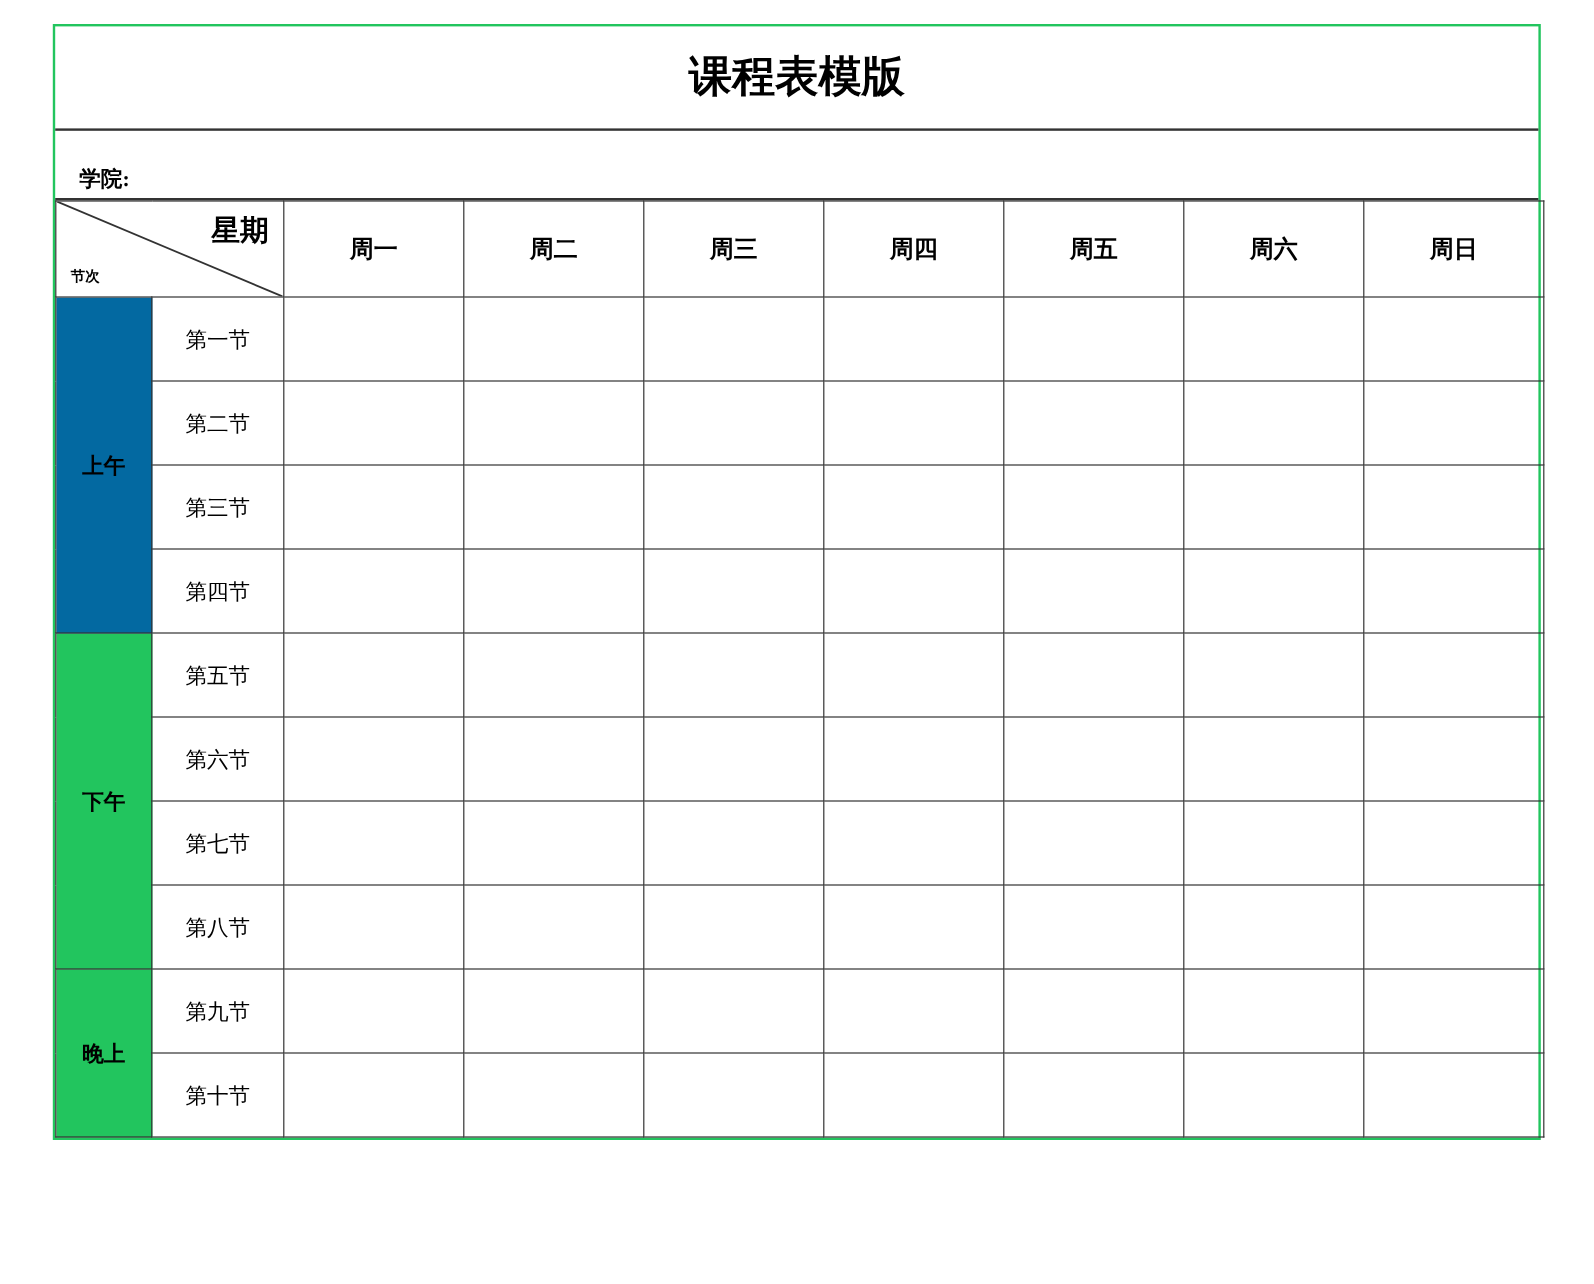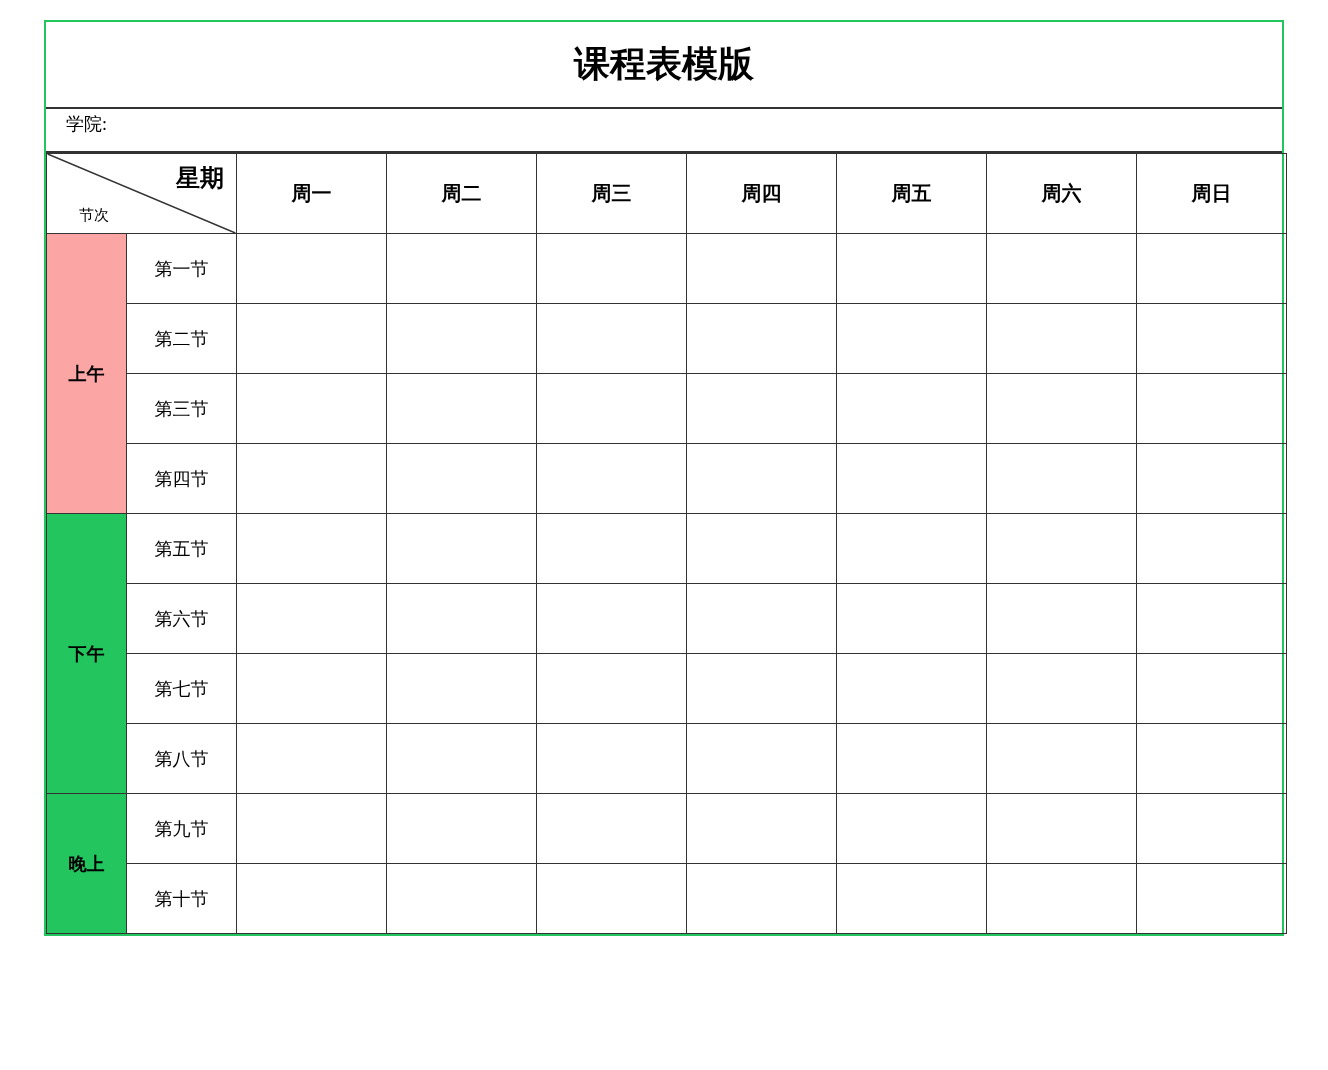--- a/index.html
+++ b/index.html
@@ -24,23 +24,23 @@
 
     .schedule-title {
       text-align: center;
       font-size: 36px;
       font-weight: bold;
       padding: 18px 0;
       border-bottom: 2px solid #333;
     }
 
     .academy-row {
-      padding: 3px 20px;
+      padding: 28px 20px;
       font-size: 18px;
-      font-weight: normal;
+      font-weight: bold;
       border-bottom: 2px solid #333;
       height: 44px;
     }
 
     .schedule-table {
       width: 100%;
       border-collapse: collapse;
       table-layout: fixed;
     }
 
@@ -84,43 +84,42 @@
       top: 8px;
       right: 12px;
       font-size: 24px;
       font-weight: bold;
     }
 
     .corner-cell .label-period {
       position: absolute;
       bottom: 8px;
       left: 12px;
-      font-size: 15px;
-      font-weight: normal;
-      margin-left: 20px;
+      font-size: 12px;
+      font-weight: bold;
     }
 
     .period-group-cell {
       font-size: 20px;
       font-weight: bold;
       width: 80px;
     }
 
     .sub-period-cell {
       width: 110px;
       font-size: 17px;
       height: 70px;
     }
 
     .data-cell {
       height: 70px;
     }
 
     
-    .morning-group { background: #fca5a5; }
+    .morning-group { background: #0369a1; }
     .afternoon-group { background: #22c55e; }
     .evening-group { background: #22c55e; }
   </style>
 </head>
 <body>
 
 <div class="schedule-wrapper">
   <div class="schedule-title">课程表模版</div>
   <div class="academy-row">
     <span>学院:</span>

